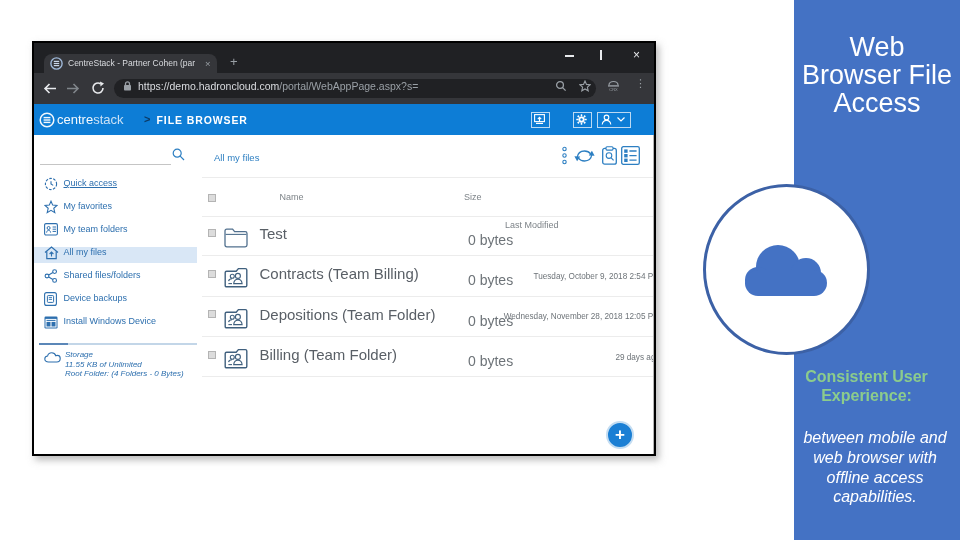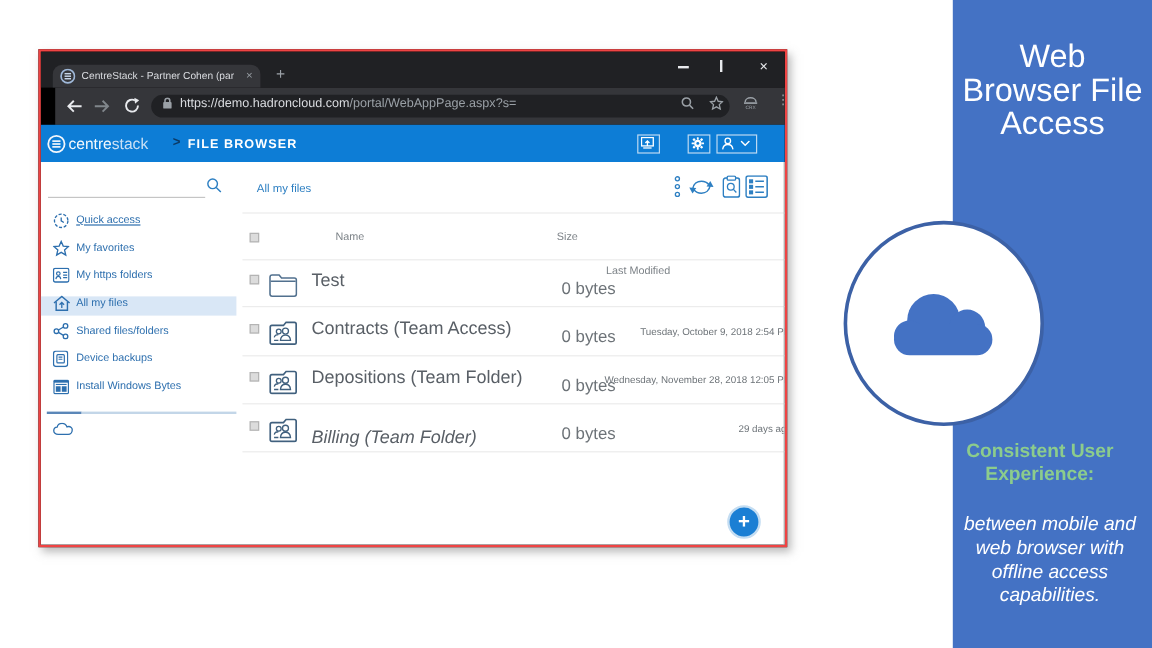--- a/index.html
+++ b/index.html
@@ -10,27 +10,27 @@
   #panel{left:794px;top:0;width:166px;height:540px;background:#4472c4;}
   #ptitle{left:794px;top:33px;width:166px;text-align:center;color:#ffffff;
           font-size:27px;line-height:28px;font-weight:400;}
   #circle{left:703px;top:184px;width:161px;height:165px;border:3px solid #3c61a6;
           border-radius:50%;background:#ffffff;}
   #greenh{left:794px;top:368px;width:145px;text-align:center;color:#8ccc8c;
           font-size:16px;line-height:18.5px;font-weight:bold;}
   #whitep{left:788px;top:428px;width:174px;text-align:center;color:#ffffff;
           font-size:16px;line-height:19.8px;font-style:italic;}
   
-  #win{left:32px;top:41px;width:620px;height:411px;border:2px solid #ef4444;
-       background:#000000;box-shadow:3px 4px 7px rgba(120,120,120,.5);overflow:hidden;}
+  #win{left:32px;top:41px;width:620px;height:411px;border:2px solid #000000;
+       background:#0c4a6e;box-shadow:3px 4px 7px rgba(120,120,120,.5);overflow:hidden;}
   #tabstrip{left:0;top:0;width:620px;height:30px;background:#202124;}
   #tab{left:10px;top:10.5px;width:173px;height:19.5px;background:#35363a;
        border-radius:8px 8px 0 0;}
   #tabtitle{left:24px;top:4px;width:130px;color:#dadce0;font-size:8.5px;white-space:nowrap;overflow:hidden;}
-  #toolbar{left:12px;top:30px;width:620px;height:31px;background:#35363a;}
+  #toolbar{left:0;top:30px;width:620px;height:31px;background:#35363a;}
   #omni{left:80px;top:6px;width:482px;height:19px;border-radius:9.5px;background:#202124;}
   #appbar{left:0;top:61px;width:620px;height:31px;background:#0d7dd6;}
   #content{left:0;top:92px;width:620px;height:319px;background:#ffffff;}
   .mitem{position:absolute;left:29.5px;color:#2d6fae;font-size:9px;white-space:nowrap;}
   .micon{position:absolute;left:10px;}
   #hl{left:0px;top:111.5px;width:163px;height:16.5px;background:#d9e7f6;}
   .trow{position:absolute;left:168px;width:452px;border-bottom:1px solid #ececec;}
   .name{position:absolute;color:#595f66;font-size:15px;white-space:nowrap;}
   .size{position:absolute;color:#6d7378;font-size:14px;}
   .date{position:absolute;right:-6px;color:#6d7378;font-size:8.2px;white-space:nowrap;}
@@ -183,31 +183,32 @@
       <path d="M4.8 5.6 H8 M4.8 7.4 H8" stroke="#2d6fae" stroke-width="0.9"></path>
     </svg>
     <svg class="micon" style="top:180.5px" width="14" height="13" viewBox="0 0 14 13">
       <rect x="0.5" y="0.5" width="13" height="12" rx="1.2" fill="#2d6fae"></rect>
       <rect x="2" y="3.4" width="10" height="7.6" fill="none" stroke="#ffffff" stroke-width="1"></rect>
       <path d="M2 5.4 H12 M7 5.4 V11" stroke="#ffffff" stroke-width="1"></path>
     </svg>
 
     <div class="mitem" style="top:43px;text-decoration:underline;">Quick access</div>
     <div class="mitem" style="top:66px;">My favorites</div>
-    <div class="mitem" style="top:89px;">My https folders</div>
+    <div class="mitem" style="top:89px;">My team folders</div>
     <div class="mitem" style="top:112px;">All my files</div>
     <div class="mitem" style="top:135px;">Shared files/folders</div>
     <div class="mitem" style="top:158px;">Device backups</div>
-    <div class="mitem" style="top:181px;">Install Windows Bytes</div>
+    <div class="mitem" style="top:181px;">Install Windows Device</div>
 
     <div class="abs" style="left:4.5px;top:207.5px;width:29px;height:2px;background:#5b87b8;"></div>
     <div class="abs" style="left:33.5px;top:207.5px;width:129px;height:2px;background:#c3d6e8;"></div>
     <svg class="abs" style="left:10px;top:217px" width="17" height="11" viewBox="0 0 17 11">
       <path d="M4.5 10 C2.2 10 0.8 8.7 0.8 6.9 C0.8 5.3 2 4.1 3.6 4 C4 2.2 5.6 0.8 7.7 0.8 C9.6 0.8 11.2 2 11.8 3.7 C12.2 3.5 12.7 3.4 13.2 3.4 C14.8 3.4 16.2 4.6 16.2 6.2 C16.2 8.2 14.8 10 12.8 10 Z" fill="none" stroke="#2d6fae" stroke-width="1.1"></path>
     </svg>
+    <div class="mitem" style="left:31px;top:215px;font-size:8px;font-style:italic;line-height:9.5px;">Storage<br>11.55 KB of Unlimited<br>Root Folder: (4 Folders - 0 Bytes)</div>
 
     <div class="abs" style="left:180px;top:16.5px;color:#2d7fc2;font-size:9.5px;">All my files</div>
     <svg class="abs" style="left:527px;top:11px" width="7" height="20" viewBox="0 0 7 20">
       <circle cx="3.5" cy="3" r="1.7" fill="none" stroke="#2d7fc2" stroke-width="1.1"></circle>
       <circle cx="3.5" cy="9.5" r="1.7" fill="none" stroke="#2d7fc2" stroke-width="1.1"></circle>
       <circle cx="3.5" cy="16" r="1.7" fill="none" stroke="#2d7fc2" stroke-width="1.1"></circle>
     </svg>
     <svg class="abs" style="left:539px;top:12px" width="23" height="18" viewBox="0 0 23 18">
       <path d="M4.2 10.5 C4.8 6.2 8 4 11.5 4 C14.2 4 16.3 5 17.6 6.8" fill="none" stroke="#2d7fc2" stroke-width="1.3"></path>
       <path d="M18.8 7.5 C18.2 11.8 15 14 11.5 14 C8.8 14 6.7 13 5.4 11.2" fill="none" stroke="#2d7fc2" stroke-width="1.3"></path>
@@ -237,21 +238,21 @@
     <div class="trow" style="top:79.5px;height:40.5px;">
       <div class="name" style="top:10px;left:57.5px;">Test</div>
       <div class="size" style="top:17px;left:266px;">0 bytes</div>
     </div>
     <div class="cb" style="top:94px;"></div>
     <svg class="ficon" style="top:91.5px" width="24" height="21" viewBox="0 0 24 21">
       <path d="M1 4 Q1 2.2 2.8 2.2 L8.6 2.2 L10.6 4.6 L21.2 4.6 Q23 4.6 23 6.4 L23 18 Q23 19.8 21.2 19.8 L2.8 19.8 Q1 19.8 1 18 Z" fill="none" stroke="#51708e" stroke-width="1.3"></path>
       <path d="M1.6 7.4 L22.4 7.4" stroke="#51708e" stroke-width="1.1"></path>
     </svg>
     <div class="trow" style="top:120px;height:40.5px;">
-      <div class="name" style="top:10px;left:57.5px;">Contracts (Team Access)</div>
+      <div class="name" style="top:10px;left:57.5px;">Contracts (Team Billing)</div>
       <div class="size" style="top:17px;left:266px;">0 bytes</div>
       <div class="date" style="top:16.5px;">Tuesday, October 9, 2018 2:54 PM</div>
     </div>
     <div class="cb" style="top:134.5px;"></div>
     <svg class="ficon" style="top:132px" width="24" height="21" viewBox="0 0 24 21">
       <path d="M1.2 5.6 Q1.2 4.2 2.6 4.2 L12.2 4.2 L14.4 1.6 L21.4 1.6 Q22.8 1.6 22.8 3 L22.8 18.4 Q22.8 19.8 21.4 19.8 L2.6 19.8 Q1.2 19.8 1.2 18.4 Z" fill="none" stroke="#40607e" stroke-width="1.4"></path>
       <circle cx="8.3" cy="9.3" r="2" fill="none" stroke="#40607e" stroke-width="1.1"></circle>
       <circle cx="13.9" cy="8.9" r="2.5" fill="none" stroke="#40607e" stroke-width="1.1"></circle>
       <path d="M9.7 16.6 C10 12.8 11.6 12.2 13.9 12.2 C16.2 12.2 17.8 12.8 18.1 16.6 Z" fill="none" stroke="#40607e" stroke-width="1.1"></path>
       <path d="M4.6 14.2 C4.9 12.2 6.3 11.8 8 11.8" fill="none" stroke="#40607e" stroke-width="1.1"></path>
@@ -265,21 +266,21 @@
     <div class="cb" style="top:175px;"></div>
     <svg class="ficon" style="top:172.5px" width="24" height="21" viewBox="0 0 24 21">
       <path d="M1.2 5.6 Q1.2 4.2 2.6 4.2 L12.2 4.2 L14.4 1.6 L21.4 1.6 Q22.8 1.6 22.8 3 L22.8 18.4 Q22.8 19.8 21.4 19.8 L2.6 19.8 Q1.2 19.8 1.2 18.4 Z" fill="none" stroke="#40607e" stroke-width="1.4"></path>
       <circle cx="8.3" cy="9.3" r="2" fill="none" stroke="#40607e" stroke-width="1.1"></circle>
       <circle cx="13.9" cy="8.9" r="2.5" fill="none" stroke="#40607e" stroke-width="1.1"></circle>
       <path d="M9.7 16.6 C10 12.8 11.6 12.2 13.9 12.2 C16.2 12.2 17.8 12.8 18.1 16.6 Z" fill="none" stroke="#40607e" stroke-width="1.1"></path>
       <path d="M4.6 14.2 C4.9 12.2 6.3 11.8 8 11.8" fill="none" stroke="#40607e" stroke-width="1.1"></path>
       <path d="M4.4 16.6 L8 16.6" stroke="#40607e" stroke-width="1.1"></path>
     </svg>
     <div class="trow" style="top:201px;height:40px;">
-      <div class="name" style="top:20px;left:57.5px;font-style:italic;">Billing (Team Folder)</div>
+      <div class="name" style="top:10px;left:57.5px;">Billing (Team Folder)</div>
       <div class="size" style="top:17px;left:266px;">0 bytes</div>
       <div class="date" style="top:16.5px;">29 days ago</div>
     </div>
     <div class="cb" style="top:215.5px;"></div>
     <svg class="ficon" style="top:213px" width="24" height="21" viewBox="0 0 24 21">
       <path d="M1.2 5.6 Q1.2 4.2 2.6 4.2 L12.2 4.2 L14.4 1.6 L21.4 1.6 Q22.8 1.6 22.8 3 L22.8 18.4 Q22.8 19.8 21.4 19.8 L2.6 19.8 Q1.2 19.8 1.2 18.4 Z" fill="none" stroke="#40607e" stroke-width="1.4"></path>
       <circle cx="8.3" cy="9.3" r="2" fill="none" stroke="#40607e" stroke-width="1.1"></circle>
       <circle cx="13.9" cy="8.9" r="2.5" fill="none" stroke="#40607e" stroke-width="1.1"></circle>
       <path d="M9.7 16.6 C10 12.8 11.6 12.2 13.9 12.2 C16.2 12.2 17.8 12.8 18.1 16.6 Z" fill="none" stroke="#40607e" stroke-width="1.1"></path>
       <path d="M4.6 14.2 C4.9 12.2 6.3 11.8 8 11.8" fill="none" stroke="#40607e" stroke-width="1.1"></path>

